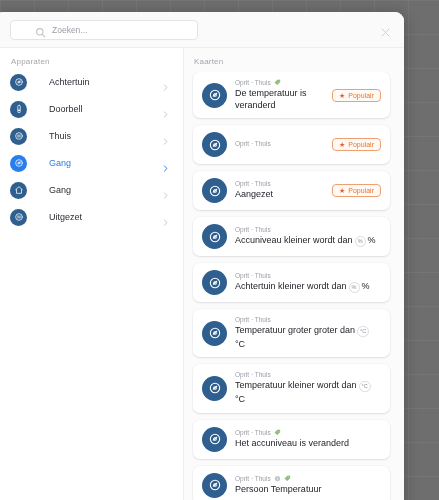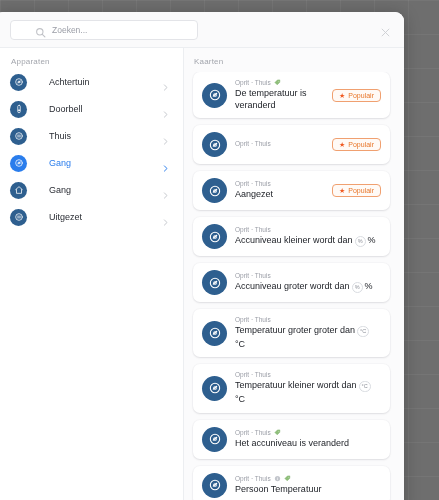--- a/index.html
+++ b/index.html
@@ -441,21 +441,21 @@
                 <circle cx="12" cy="12" r="8"></circle>
                 <path d="M9 14l6-5"></path>
                 <circle cx="12" cy="12" r="2.3"></circle>
               </svg>
             </span>
             <span class="card-main">
               <span class="card-meta">
                 <span>Oprit · Thuis</span>
               </span>
               <span class="card-title">
-                <span>Accuniveau groter wordt dan</span>
+                <span>Achtertuin kleiner wordt dan</span>
                 <span class="token">%</span>
                 <span>%</span>
               </span>
             </span>
           </div>
           <div class="card">
             <span class="card-avatar">
               <svg viewBox="0 0 24 24" fill="none" stroke="#ffffff" stroke-width="1.8" stroke-linecap="round" stroke-linejoin="round">
                 <circle cx="12" cy="12" r="8"></circle>
                 <path d="M9 14l6-5"></path>

